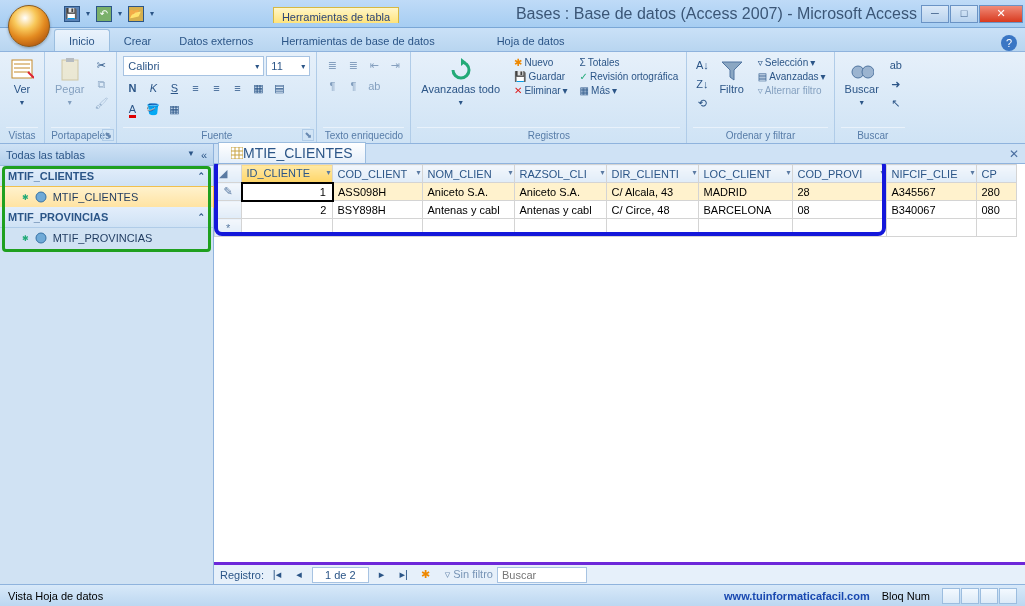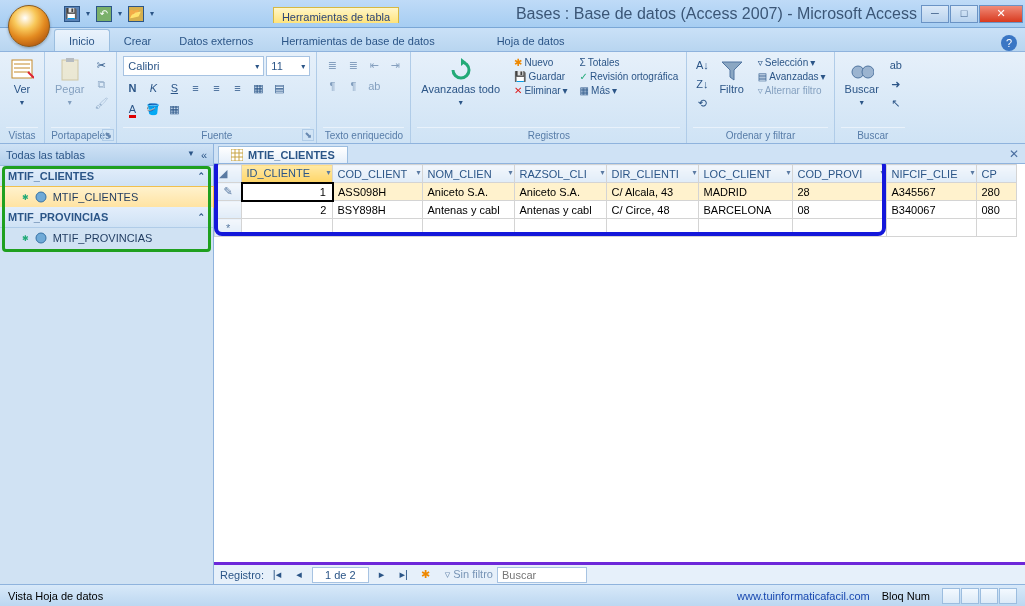--- a/index.html
+++ b/index.html
@@ -44,21 +44,21 @@
 .nav-header { height:22px; background:linear-gradient(#cfe2f5,#b3d0ec); display:flex; align-items:center; justify-content:space-between; padding:0 6px; font-size:11px; color:#2b5587; border-bottom:1px solid #9cbddf;}
 .nav-header .dd { font-size:8px;}
 .nav-group-header { background:linear-gradient(#e3eefb,#cfe2f5); font-size:11px; font-weight:bold; color:#2b5587; padding:4px 8px; border-bottom:1px solid #b0cce8; display:flex; justify-content:space-between; align-items:center;}
 .nav-item { font-size:11px; padding:4px 10px 4px 22px; display:flex; align-items:center; gap:6px; color:#1e3a5f;}
 .nav-item.selected { background: linear-gradient(#fff2cd,#ffe3a2) !important; border:1px solid #f0c04e; margin:-1px;}
 .nav-green-box { position:absolute; top:22px; left:2px; right:2px; height:86px; border:3px solid #1fa01f; border-radius:4px; pointer-events:none;}
 .table-icon { width:12px; height:12px; display:inline-block;}
 
 .main { flex:1; display:flex; flex-direction:column; background:#fff; position:relative;}
 .doc-tab-strip { height:20px; background:#cfe2f5; display:flex; align-items:flex-end; padding-left:4px; border-bottom:1px solid #8fb3dd; position:relative;}
-.doc-tab { background:linear-gradient(#fff,#e5effa); border:1px solid #9cbddf; border-bottom:none; padding:2px 12px; font-size:11px; font-weight:bold; color:#2b5587; display:flex; gap:5px; align-items:center;}
+.doc-tab { background:linear-gradient(#fff,#e5effa); border:1px solid #9cbddf; border-bottom:none; padding:2px 12px; font-size:14px; font-weight:normal; color:#2b5587; display:flex; align-items:center;}
 .doc-close { position:absolute; right:6px; top:3px; font-size:12px; color:#4a6ea0;}
 
 .datasheet-wrap { flex:1; overflow:hidden; position:relative; background:#fff;}
 .datasheet-wrap table { border-collapse:collapse; font-size:11px; table-layout:fixed;}
 th,td { border:1px solid #d4d4d4; height:18px; padding:0 4px; text-align:left; white-space:nowrap; overflow:hidden;}
 th { background:linear-gradient(#f3f7fc,#e0ecf8); font-weight:normal; color:#2b5587; position:relative; padding-right:14px;}
 th .drop { position:absolute; right:2px; top:3px; font-size:8px; color:#5a7aa2;}
 .row-sel { width:14px; background:linear-gradient(#f3f7fc,#e0ecf8); text-align:center; color:#5a7aa2;}
 .id-col { background:#fff; text-align:right; padding-right:6px;}
 tr.editing .id-col { background:#fff; }
@@ -69,21 +69,21 @@
 .record-nav { height:22px; border-top:3px solid #6d28d9; background:#e6f0fa; display:flex; align-items:center; font-size:11px; padding:0 6px; gap:4px; color:#2b5587;}
 .rn-box { border:1px solid #a7c3e2; background:#fff; height:16px; padding:0 12px; line-height:14px;}
 .rn-btn { width:18px; height:16px; text-align:center; line-height:14px; color:#2b5587;}
 .search-box { border:1px solid #a7c3e2; background:#fff; height:16px; width:90px; padding:0 4px; font-size:11px; color:#999;}
 
 
 .statusbar { position:absolute; bottom:0; left:0; right:0; height:22px; background:linear-gradient(#d8e9f9,#bcd7f1); border-top:1px solid #8fb3dd; display:flex; align-items:center; font-size:11px; padding:0 8px;}
 .status-right { margin-left:auto; display:flex; gap:12px; align-items:center;}
 .view-icons { display:flex; gap:1px;}
 .view-icons span { width:18px; height:16px; border:1px solid #9cbddf; background:linear-gradient(#f3f9ff,#dceaf7);}
-.url { color:#1848b0; font-weight:normal;}
+.url { color:#1848b0; font-weight:bold;}
 svg { display:block;}
 </style>
 </head>
 <body>
 
 <div class="titlebar">
   <div class="office-btn"></div>
   <div class="qat">
     <div class="qat-icon">💾</div>
     <span class="qat-arrow">▾</span>

